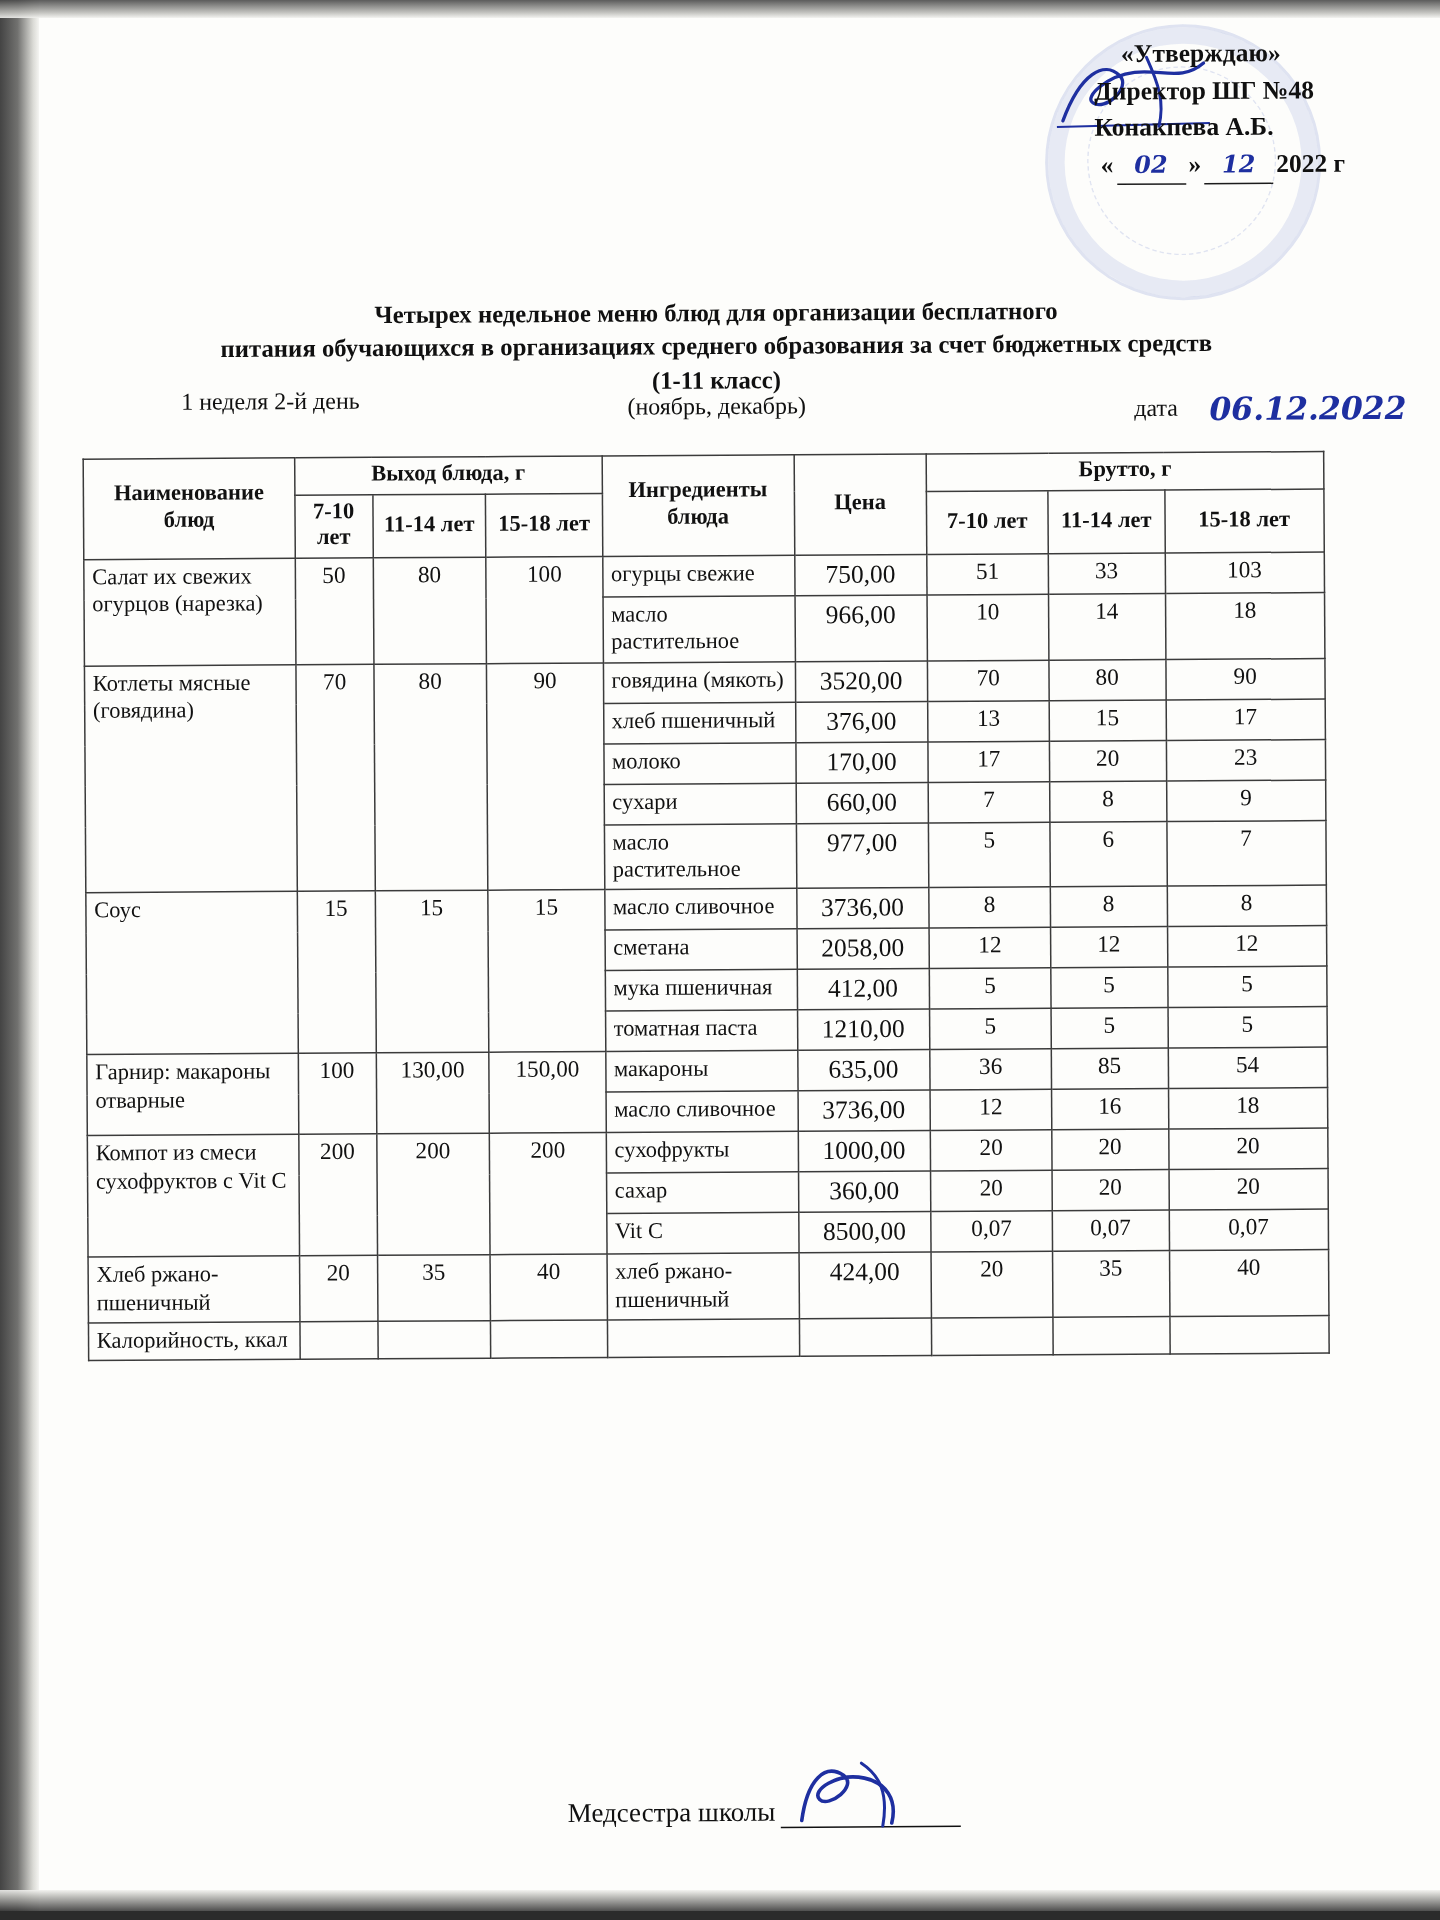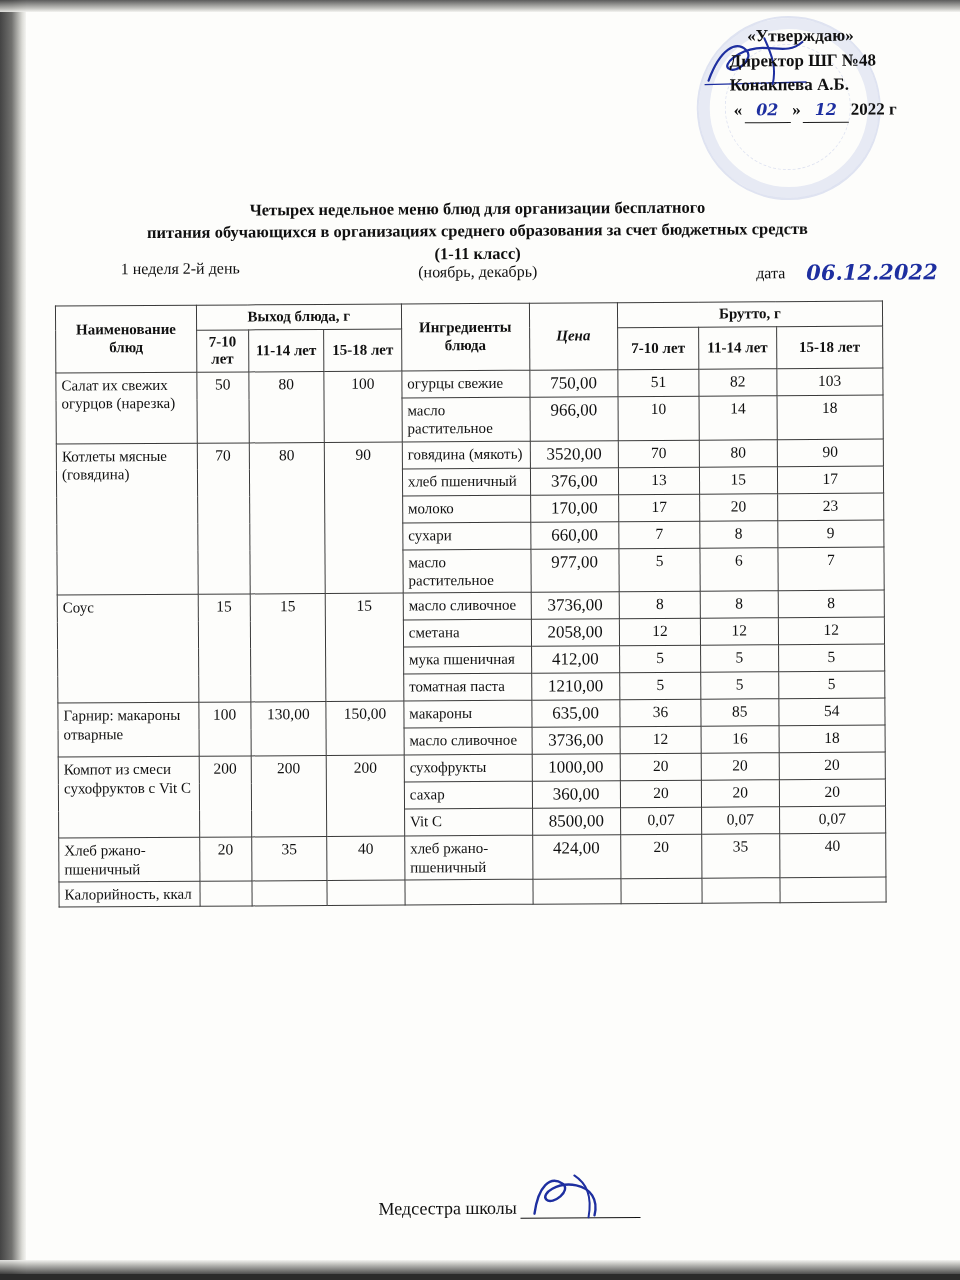--- a/index.html
+++ b/index.html
@@ -198,21 +198,21 @@
   td.price {
     text-align: center;
     vertical-align: middle;
     font-size: 17px;
   }
   .c-name { width: 140px; }
   .c-a1 { width: 47px; }
   .c-a2 { width: 72px; }
   .c-a3 { width: 75px; }
   .c-ingr { width: 125px; }
-  .c-price { width: 85px; font-style: italic; }
+  .c-price { width: 85px; }
   .c-b1 { width: 85px; }
   .c-b2 { width: 80px; }
   .c-b3 { width: 119px; }
 
   
   .footer {
     position: absolute;
     left: 375px;
     top: 1198px;
     font-size: 18px;
@@ -299,21 +299,21 @@
       </thead>
       <tbody id="menu-body">
           <tr>
             <td class="dish" rowspan="2">Салат их свежих огурцов (нарезка)</td>
             <td class="num" rowspan="2">50</td>
             <td class="num" rowspan="2">80</td>
             <td class="num" rowspan="2">100</td>
             <td class="ingr">огурцы свежие</td>
             <td class="price">750,00</td>
             <td class="num">51</td>
-            <td class="num">82</td>
+            <td class="num">33</td>
             <td class="num">103</td>
           </tr>
           <tr>
             <td class="ingr">масло растительное</td>
             <td class="price">966,00</td>
             <td class="num">10</td>
             <td class="num">14</td>
             <td class="num">18</td>
           </tr>
           <tr>

